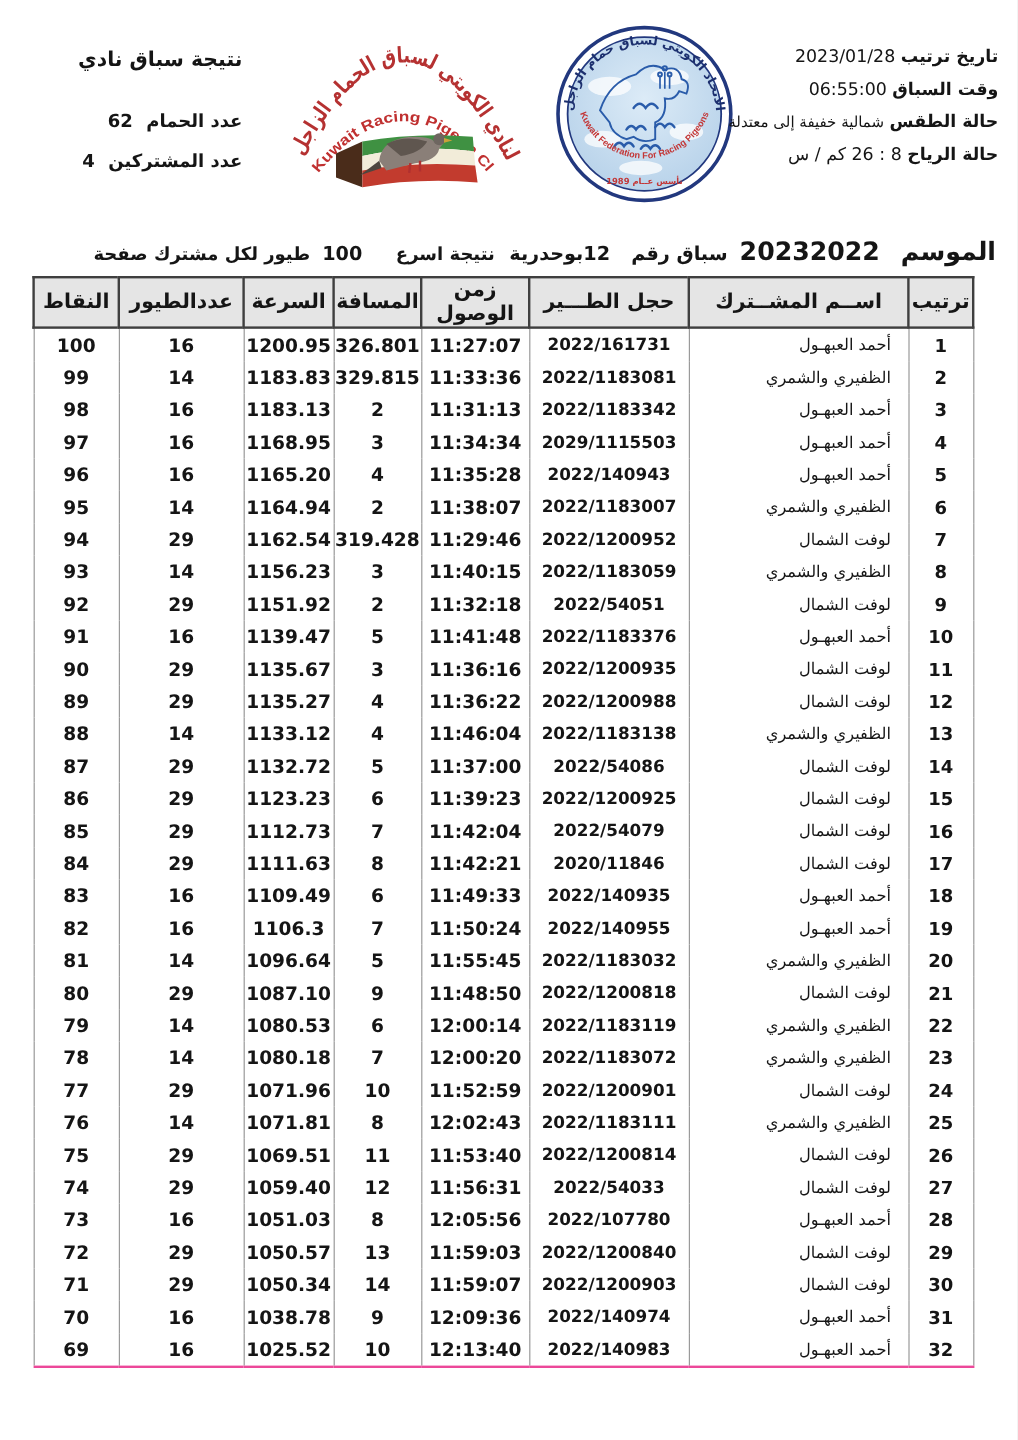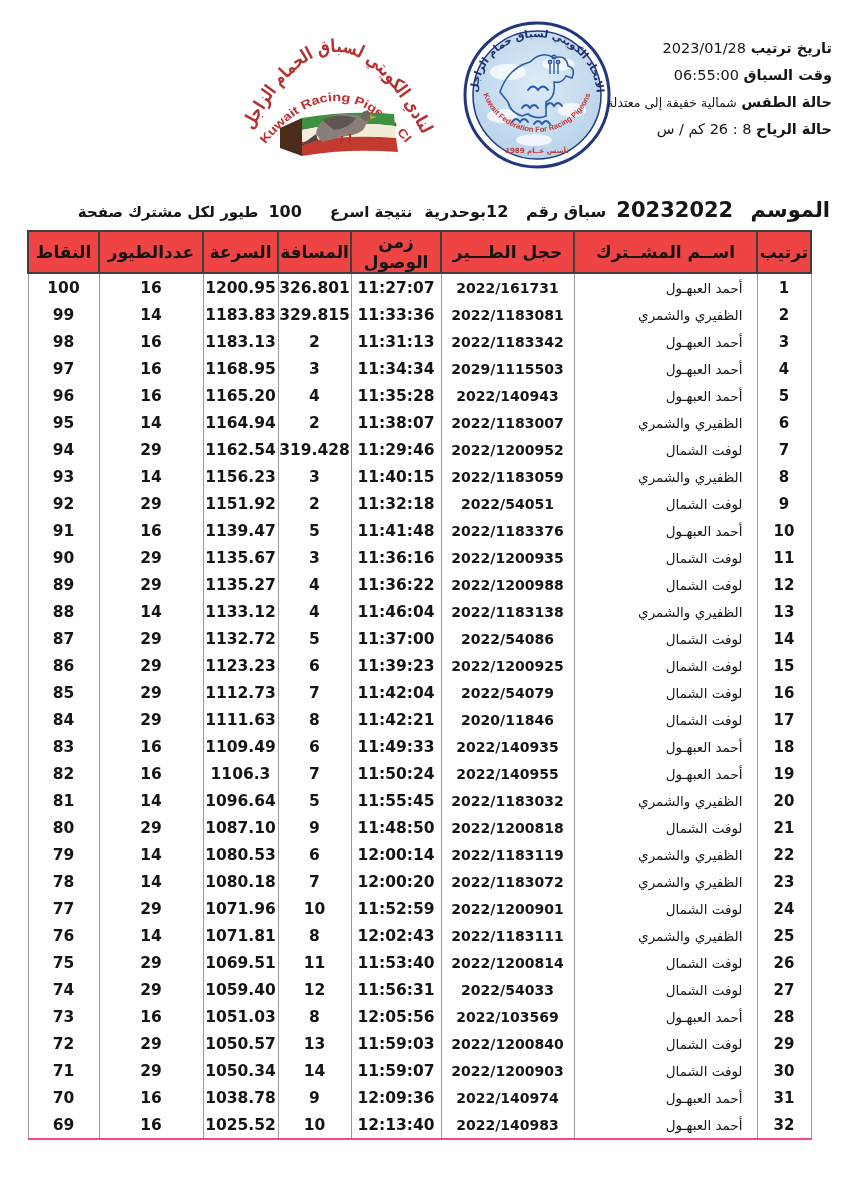--- a/index.html
+++ b/index.html
@@ -34,40 +34,51 @@
   .g-season{margin-left:10px;} .g-season .num{margin-right:10px;}
   .g-race{}   .g-race .num{margin-right:12px;}
   .g-site{margin-left:12px;}
   .g-result{margin-left:28px;}
   .g-resnum{margin-left:10px;}
   .g-per{margin-left:22px;}
   
   table.results{position:absolute; top:230px; left:27px; width:783px;
                 direction:rtl; border-collapse:collapse; table-layout:fixed;}
   .results th{
-    background:#ef4444; border:2px solid #3f3f3f;
+    background:#e5e5e5; border:2px solid #3f3f3f;
     font-size:17px; font-weight:bold; height:33px; padding:0; text-align:center;
   }
   .results td{
     border-left:1px solid #9a9a9a; border-right:1px solid #9a9a9a;
     height:27px; padding:0; text-align:center; font-weight:bold; font-size:15px;
     overflow:hidden; white-space:nowrap;
   }
   .results tbody tr:last-child td{border-bottom:2px solid #ec4899;}
   td.cell-rank{font-size:15px;}
   td.cell-name{text-align:right; padding-right:14px; font-weight:normal; font-size:13.5px;}
   td.cell-ring{font-weight:bold; font-size:14px; direction:ltr;}
   td.cell-time,td.cell-distance,td.cell-speed{font-size:15.5px; direction:ltr;}
   td.cell-birds,td.cell-points{font-size:15.5px;}
 </style>
 </head>
 <body>
 
 <div class="page">
 
+  <div class="info-left">
+    <div class="blk-title">نتيجة سباق نادي</div>
+    <div class="line">
+      <span>عدد الحمام</span>
+      <span class="num">62</span>
+    </div>
+    <div class="line">
+      <span>عدد المشتركين</span>
+      <span class="num">4</span>
+    </div>
+  </div>
 
   <svg class="club-logo" viewBox="0 0 196 164">
     <defs>
       <path id="arcAr" d="M 12,122 Q 98,-42 184,122"></path>
       <path id="arcEn" d="M 26,134 Q 98,44 170,134"></path>
     </defs>
     <text font-size="18" font-weight="bold" fill="#b53131" font-family="DejaVu Sans, sans-serif">
       <textPath href="#arcAr" startOffset="4" textLength="250" lengthAdjust="spacingAndGlyphs">النادي الكويتي لسباق الحمام الزاجل</textPath>
     </text>
     <text font-size="12" font-weight="bold" fill="#c03030" font-family="Liberation Sans, sans-serif">
@@ -457,21 +468,21 @@
         <td class="cell-ring">2022/54033</td>
         <td class="cell-time">11:56:31</td>
         <td class="cell-distance">12</td>
         <td class="cell-speed">1059.40</td>
         <td class="cell-birds">29</td>
         <td class="cell-points">74</td>
       </tr>
         <tr style="">
         <td class="cell-rank">28</td>
         <td class="cell-name">أحمد العبهـول</td>
-        <td class="cell-ring">2022/103569</td>
+        <td class="cell-ring">2022/107780</td>
         <td class="cell-time">12:05:56</td>
         <td class="cell-distance">8</td>
         <td class="cell-speed">1051.03</td>
         <td class="cell-birds">16</td>
         <td class="cell-points">73</td>
       </tr>
         <tr style="">
         <td class="cell-rank">29</td>
         <td class="cell-name">لوفت الشمال</td>
         <td class="cell-ring">2022/1200840</td>

